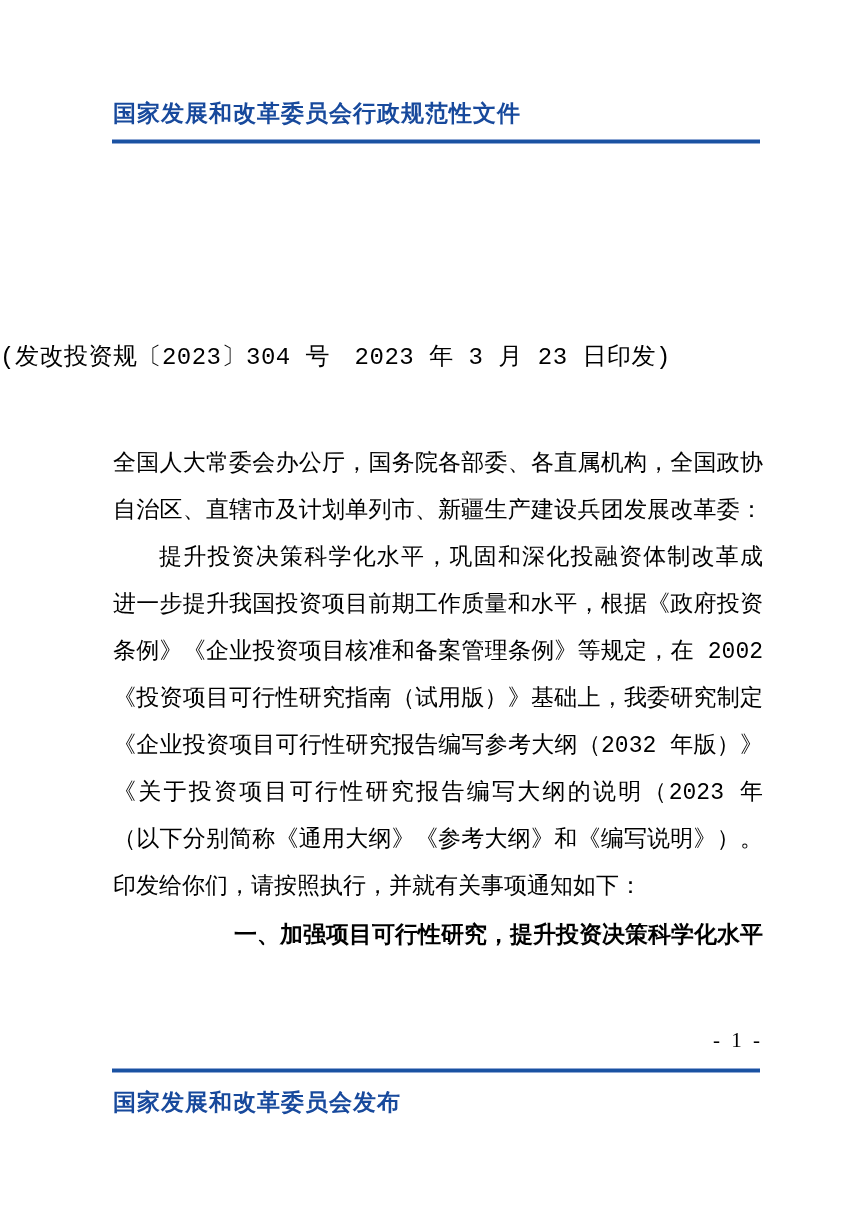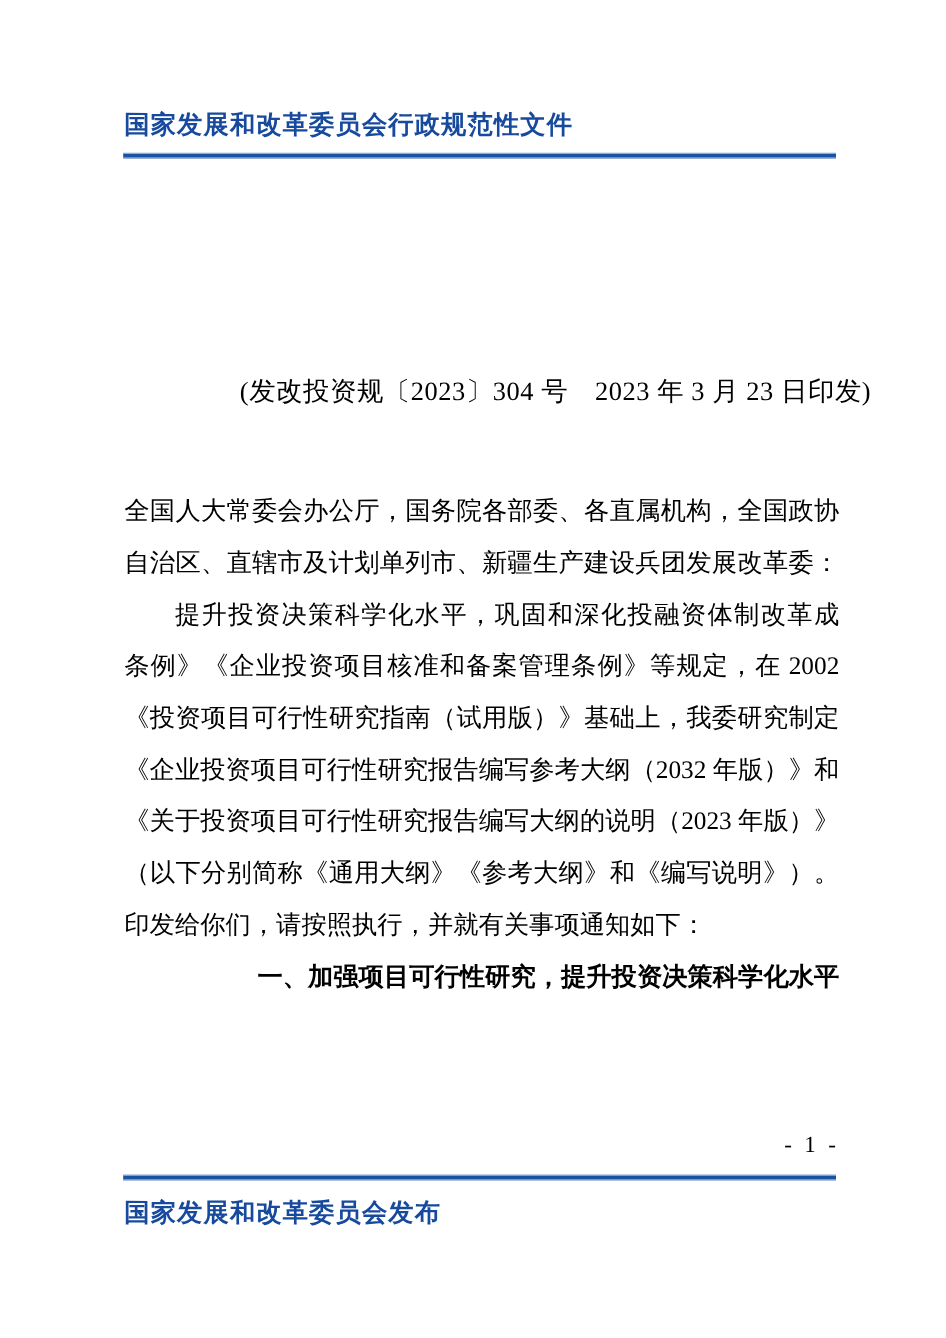--- a/index.html
+++ b/index.html
@@ -22,28 +22,28 @@
   }
   .header-rule { top:139px; }
   .footer-rule { top:1068px; }
   
   .doc-title {
     position:absolute; top:242px; left:0; width:860px; text-align:center;
     font-weight:bold; font-size:33px; line-height:47px; color:#000;
     letter-spacing:1px;
   }
   .doc-subtitle {
-    position:absolute; top:340px; left:0; width:792px; text-align:right;
-    font-size:24px; color:#000; letter-spacing:0.5px;
+    position:absolute; top:340px; left:0; width:792px; text-align:left;
+    font-size:24px; color:#000; letter-spacing:0.5px;font-family:Liberation Mono, monospace;
   }
   
   .body-block { position:absolute; top:441px; left:113px; width:650px; }
   .body-line {
     font-size:23px; line-height:47px; height:47px; color:#000;
-    text-align:justify; overflow:hidden;
+    text-align:justify; overflow:hidden;font-family:Liberation Mono, monospace;
   }
   .body-line.fill { text-align-last:justify; }
   .body-line.indent { padding-left:46px; }
   .body-line.heading {
     font-family:"Liberation Sans","DejaVu Sans",sans-serif;
     font-weight:bold; text-align:right; text-align-last:auto;
   }
   
   .page-number {
     position:absolute; top:1028px; left:113px; width:648px; text-align:right;
@@ -65,20 +65,21 @@
 
   <div class="rule header-rule"></div>
 
 
   <div class="doc-subtitle">(发改投资规〔2023〕304 号　2023 年 3 月 23 日印发)</div>
 
   <div class="body-block">
       <div class="body-line fill">全国人大常委会办公厅，国务院各部委、各直属机构，全国政协</div>
       <div class="body-line fill">自治区、直辖市及计划单列市、新疆生产建设兵团发展改革委：</div>
       <div class="body-line indent fill">提升投资决策科学化水平，巩固和深化投融资体制改革成果，</div>
+      <div class="body-line fill">进一步提升我国投资项目前期工作质量和水平，根据《政府投资</div>
       <div class="body-line fill">条例》《企业投资项目核准和备案管理条例》等规定，在 2002 年</div>
       <div class="body-line fill">《投资项目可行性研究指南（试用版）》基础上，我委研究制定</div>
       <div class="body-line fill">《企业投资项目可行性研究报告编写参考大纲（2032 年版）》和</div>
       <div class="body-line fill">《关于投资项目可行性研究报告编写大纲的说明（2023 年版）》</div>
       <div class="body-line fill">（以下分别简称《通用大纲》《参考大纲》和《编写说明》）。现</div>
       <div class="body-line">印发给你们，请按照执行，并就有关事项通知如下：</div>
       <div class="body-line indent heading">一、加强项目可行性研究，提升投资决策科学化水平</div>
     </div>
 
   <div class="page-number">- 1 -</div>

